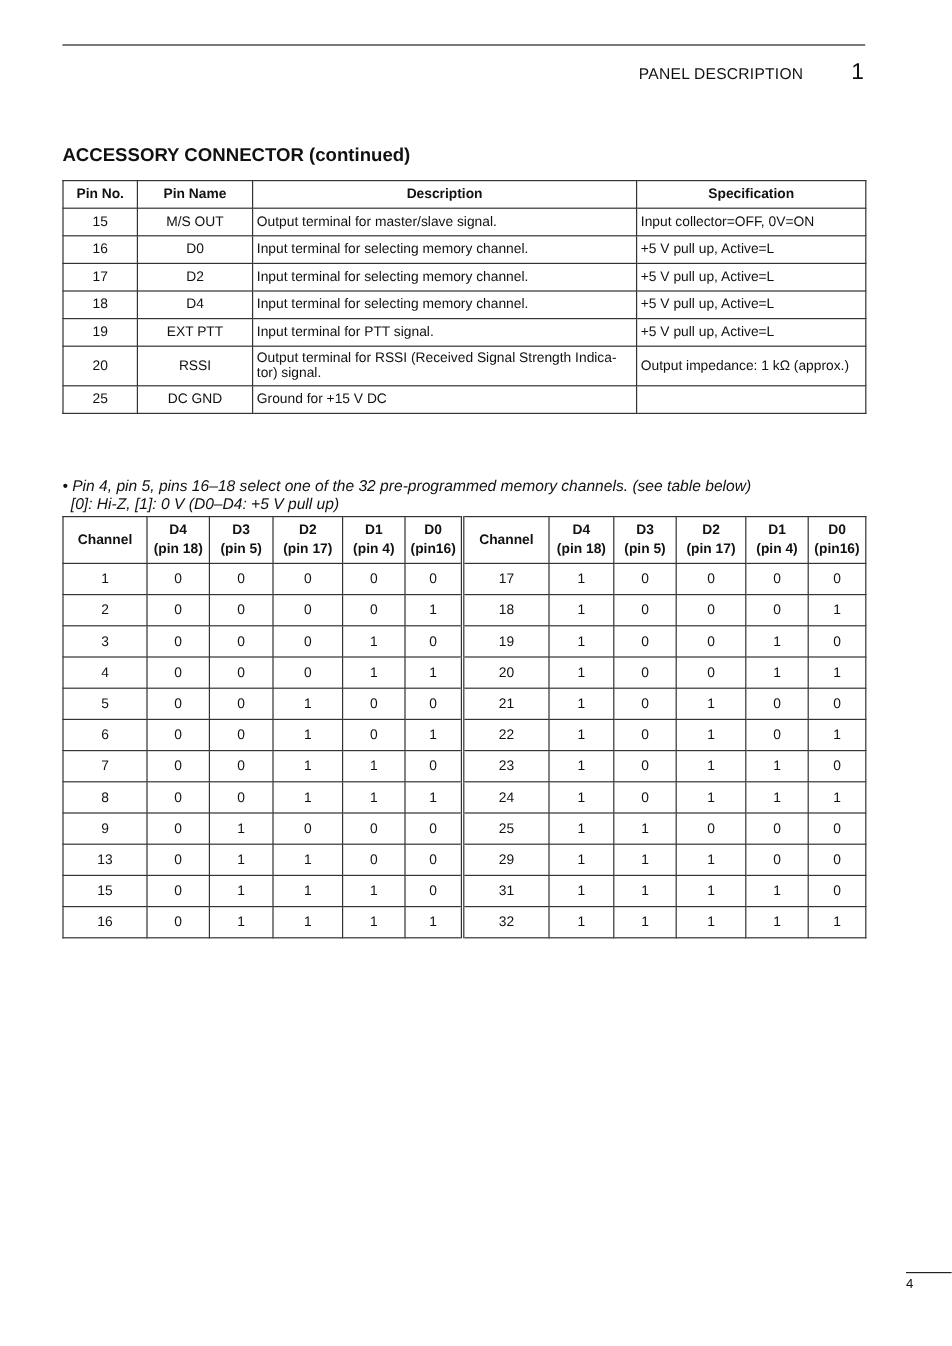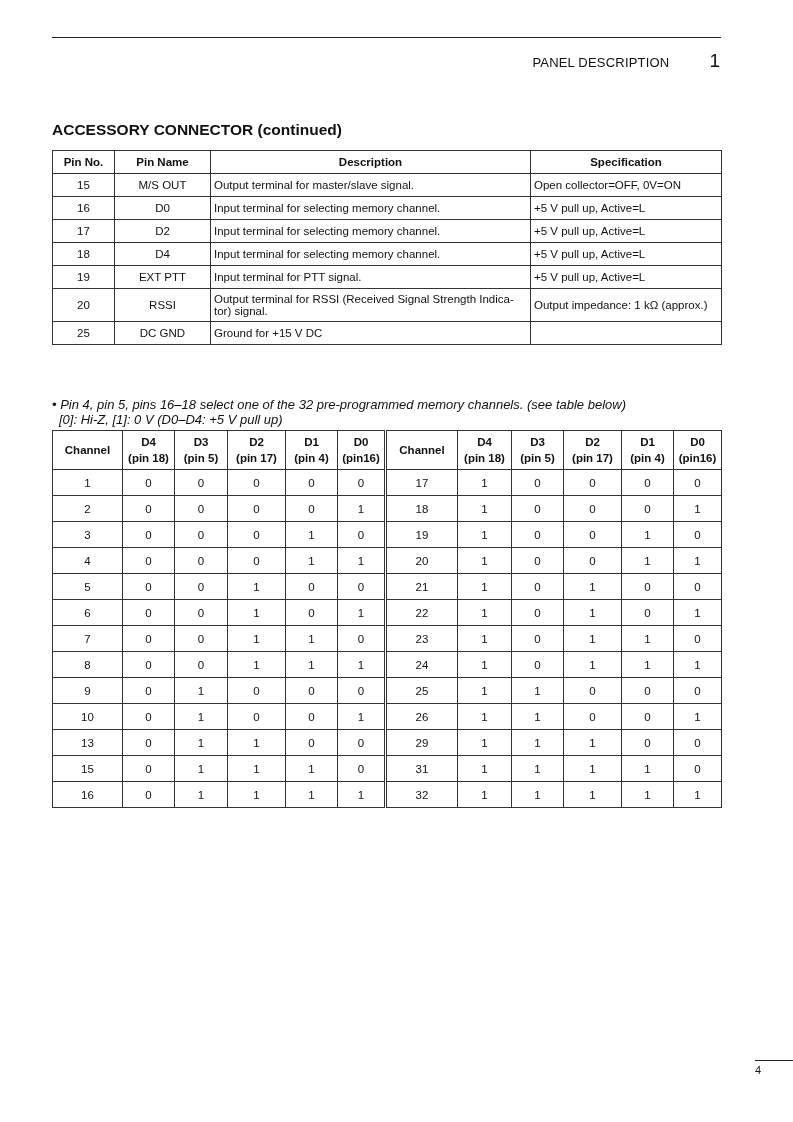--- a/index.html
+++ b/index.html
@@ -48,21 +48,21 @@
     <th>Pin Name</th>
     <th>Description</th>
     <th>Specification</th>
   </tr>
     </thead>
   <tbody id="pin-body">
       <tr>
         <td class="c">15</td>
         <td class="c">M/S OUT</td>
         <td class="l">Output terminal for master/slave signal.</td>
-        <td class="l">Open collector=OFF, 0V=ON</td>
+        <td class="l">Input collector=OFF, 0V=ON</td>
       </tr>
       <tr>
         <td class="c">16</td>
         <td class="c">D0</td>
         <td class="l">Input terminal for selecting memory channel.</td>
         <td class="l">+5 V pull up, Active=L</td>
       </tr>
       <tr>
         <td class="c">17</td>
         <td class="c">D2</td>
@@ -287,34 +287,20 @@
         <td>0</td>
         <td>0</td>
         <td class="dv">25</td>
         <td>1</td>
         <td>1</td>
         <td>0</td>
         <td>0</td>
         <td>0</td>
       </tr>
       <tr>
-        <td>10</td>
-        <td>0</td>
-        <td>1</td>
-        <td>0</td>
-        <td>0</td>
-        <td>1</td>
-        <td class="dv">26</td>
-        <td>1</td>
-        <td>1</td>
-        <td>0</td>
-        <td>0</td>
-        <td>1</td>
-      </tr>
-      <tr>
         <td>13</td>
         <td>0</td>
         <td>1</td>
         <td>1</td>
         <td>0</td>
         <td>0</td>
         <td class="dv">29</td>
         <td>1</td>
         <td>1</td>
         <td>1</td>

